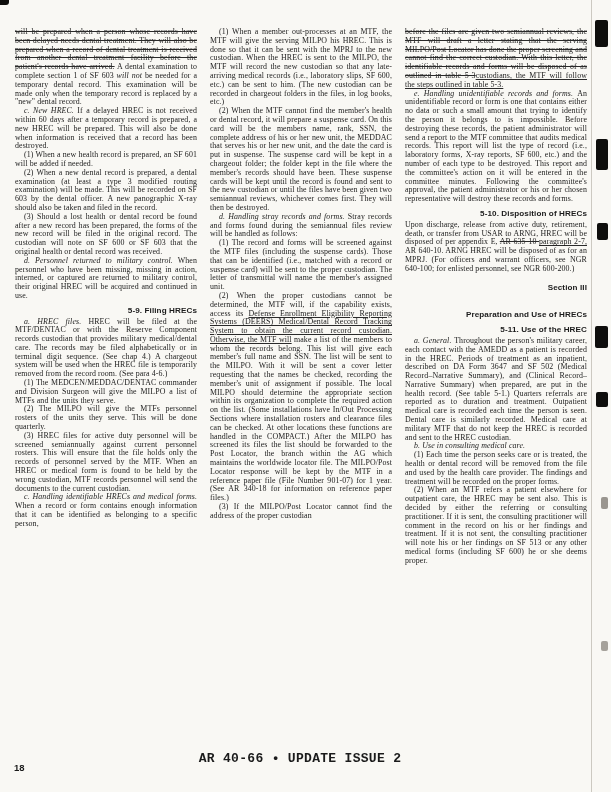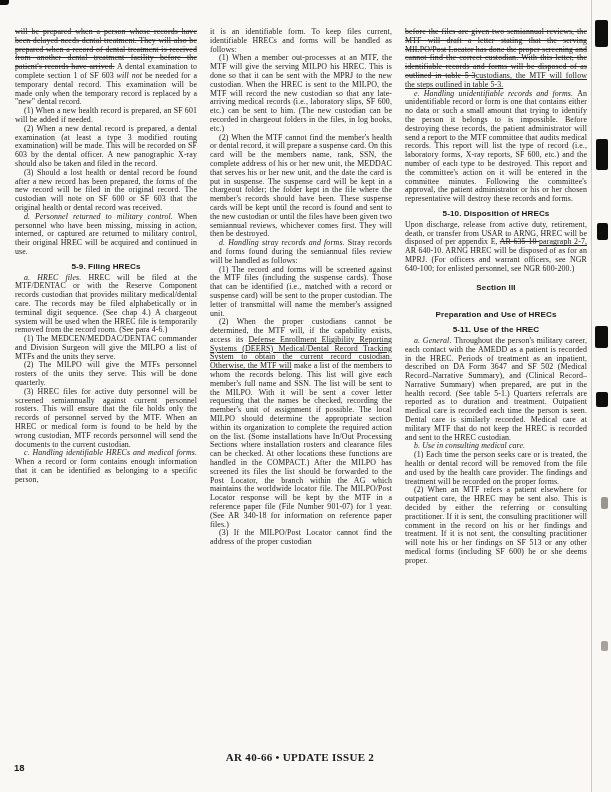--- a/index.html
+++ b/index.html
@@ -34,21 +34,21 @@
 
   .para { text-indent: 9px; margin: 0; }
   .para.no-indent { text-indent: 0; }
 
   .para.heading,
   .para.section,
   .para.section-title {
     font-family: "Liberation Sans", sans-serif;
     font-weight: 700;
     text-indent: 0;
-    text-align: center;
+    text-align: right;
     font-size: 8.1px;
   }
   .para.heading { margin-top: 6px; margin-bottom: 2px; }
   .para.section { margin-top: 10px; }
   .para.section-title { margin-top: 19px; margin-bottom: 4px; }
 
   .seg-normal { }
   .seg-italic { font-style: italic; }
   .seg-strike { text-decoration: line-through; text-decoration-color: #2a2a2a; }
   .seg-underline { text-decoration: underline; text-decoration-color: #2a2a2a; }
@@ -61,23 +61,23 @@
     font-weight: 700;
     font-size: 9.5px;
     margin-top: 14px;
   }
   .footer-center {
     position: absolute;
     left: 0;
     top: 751px;
     width: 600px;
     text-align: center;
-    font-family: Liberation Serif, serif;
+    font-family: Liberation Mono, monospace;
     font-weight: 700;
-    font-size: 11px;
+    font-size: 13px;
     letter-spacing: 0.3px;
   }
 
   
   .scan-mark { position: absolute; background: #0e0e0c; border-radius: 2px; }
   .mark-corner { left: 0; top: 0; width: 9px; height: 5px; border-radius: 0 0 3px 0; }
   .mark-1 { left: 595px; top: 20px;  width: 13px; height: 27px; }
   .mark-2 { left: 596px; top: 139px; width: 12px; height: 31px; }
   .mark-3 { left: 597px; top: 223px; width: 11px; height: 17px; }
   .mark-4 { left: 595px; top: 326px; width: 13px; height: 22px; }
@@ -101,33 +101,33 @@
   <div class="scan-mark mark-2"></div>
   <div class="scan-mark mark-3"></div>
   <div class="scan-mark mark-4"></div>
   <div class="scan-mark mark-5"></div>
   <div class="scan-mark mark-6"></div>
   <div class="scan-mark mark-7"></div>
 
   <div class="columns">
     <div class="col">
         <p class="para no-indent"><span class="seg-strike">will be prepared when a person whose records have been delayed needs dental treatment. They will also be prepared when a record of dental treatment is received from another dental treatment facility before the patient's records have arrived.</span><span class="seg-normal"> A dental examination to complete section 1 of SF 603 </span><span class="seg-italic">will not</span><span class="seg-normal"> be needed for a temporary dental record. This examination will be made only when the temporary record is replaced by a "new" dental record.</span></p>
+        <p class="para"><span class="seg-italic">c. New HREC. </span><span class="seg-normal">If a delayed HREC is not received within 60 days after a temporary record is prepared, a new HREC will be prepared. This will also be done when information is received that a record has been destroyed.</span></p>
         <p class="para"><span class="seg-normal">(1) When a new health record is prepared, an SF 601 will be added if needed.</span></p>
         <p class="para"><span class="seg-normal">(2) When a new dental record is prepared, a dental examination (at least a type 3 modified routing examination) will be made. This will be recorded on SF 603 by the dental officer. A new panographic X-ray should also be taken and filed in the record.</span></p>
         <p class="para"><span class="seg-normal">(3) Should a lost health or dental record be found after a new record has been prepared, the forms of the new record will be filed in the original record. The custodian will note on SF 600 or SF 603 that the original health or dental record was received.</span></p>
         <p class="para"><span class="seg-italic">d. Personnel returned to military control. </span><span class="seg-normal">When personnel who have been missing, missing in action, interned, or captured are returned to military control, their original HREC will be acquired and continued in use.</span></p>
         <p class="para heading"><span class="seg-normal">5-9. Filing HRECs</span></p>
         <p class="para"><span class="seg-italic">a. HREC files. </span><span class="seg-normal">HREC will be filed at the MTF/DENTAC or with the Reserve Component records custodian that provides military medical/dental care. The records may be filed alphabetically or in terminal digit sequence. (See chap 4.) A chargeout system will be used when the HREC file is temporarily removed from the record room. (See para 4-6.)</span></p>
         <p class="para"><span class="seg-normal">(1) The MEDCEN/MEDDAC/DENTAC commander and Division Surgeon will give the MILPO a list of MTFs and the units they serve.</span></p>
         <p class="para"><span class="seg-normal">(2) The MILPO will give the MTFs personnel rosters of the units they serve. This will be done quarterly.</span></p>
         <p class="para"><span class="seg-normal">(3) HREC files for active duty personnel will be screened semiannually against current personnel rosters. This will ensure that the file holds only the records of personnel served by the MTF. When an HREC or medical form is found to be held by the wrong custodian, MTF records personnel will send the documents to the current custodian.</span></p>
         <p class="para"><span class="seg-italic">c. Handling identifiable HRECs and medical forms. </span><span class="seg-normal">When a record or form contains enough information that it can be identified as belonging to a specific person,</span></p>
       </div>
     <div class="col">
-        <p class="para no-indent"><span class="seg-normal">it is an identifiable form. To keep files current, identifiable HRECs and forms will be handled as follows:</span></p>
         <p class="para"><span class="seg-normal">(1) When a member out-processes at an MTF, the MTF will give the serving MILPO his HREC. This is done so that it can be sent with the MPRJ to the new custodian. When the HREC is sent to the MILPO, the MTF will record the new custodian so that any late-arriving medical records (i.e., laboratory slips, SF 600, etc.) can be sent to him. (The new custodian can be recorded in chargeout folders in the files, in log books, etc.)</span></p>
         <p class="para"><span class="seg-normal">(2) When the MTF cannot find the member's health or dental record, it will prepare a suspense card. On this card will be the members name, rank, SSN, the complete address of his or her new unit, the MEDDAC that serves his or her new unit, and the date the card is put in suspense. The suspense card will be kept in a chargeout folder; the folder kept in the file where the member's records should have been. These suspense cards will be kept until the record is found and sent to the new custodian or until the files have been given two semiannual reviews, whichever comes first. They will then be destroyed.</span></p>
         <p class="para"><span class="seg-italic">d. Handling stray records and forms. </span><span class="seg-normal">Stray records and forms found during the semiannual files review will be handled as follows:</span></p>
         <p class="para"><span class="seg-normal">(1) The record and forms will be screened against the MTF files (including the suspense cards). Those that can be identified (i.e., matched with a record or suspense card) will be sent to the proper custodian. The letter of transmittal will name the member's assigned unit.</span></p>
         <p class="para"><span class="seg-normal">(2) When the proper custodians cannot be determined, the MTF will, if the capability exists, access its </span><span class="seg-underline">Defense Enrollment Eligibility Reporting Systems (DEERS) Medical/Dental Record Tracking System to obtain the current record custodian. Otherwise, the MTF will</span><span class="seg-normal"> make a list of the members to whom the records belong. This list will give each member's full name and SSN. The list will be sent to the MILPO. With it will be sent a cover letter requesting that the names be checked, recording the member's unit of assignment if possible. The local MILPO should determine the appropriate section within its organization to complete the required action on the list. (Some installations have In/Out Processing Sections where installation rosters and clearance files can be checked. At other locations these functions are handled in the COMPACT.) After the MILPO has screened its files the list should be forwarded to the Post Locator, the branch within the AG which maintains the worldwide locator file. The MILPO/Post Locator response will be kept by the MTF in a reference paper file (File Number 901-07) for 1 year. (See AR 340-18 for information on reference paper files.)</span></p>
         <p class="para"><span class="seg-normal">(3) If the MILPO/Post Locator cannot find the address of the proper custodian</span></p>
       </div>
     <div class="col">
         <p class="para no-indent"><span class="seg-strike">before the files are given two semiannual reviews, the MTF will draft a letter stating that the serving MILPO/Post Locator has done the proper screening and cannot find the correct custodian. With this letter, the identifiable records and forms will be disposed of as outlined in table 5-3</span><span class="seg-underline">custodians, the MTF will follow the steps outlined in table 5-3.</span></p>
         <p class="para"><span class="seg-italic">e. Handling unidentifiable records and forms. </span><span class="seg-normal">An unidentifiable record or form is one that contains either no data or such a small amount that trying to identify the person it belongs to is impossible. Before destroying these records, the patient administrator will send a report to the MTF committee that audits medical records. This report will list the type of record (i.e., laboratory forms, X-ray reports, SF 600, etc.) and the number of each type to be destroyed. This report and the committee's action on it will be entered in the committee minutes. Following the committee's approval, the patient administrator or his or her chosen representative will destroy these records and forms.</span></p>

